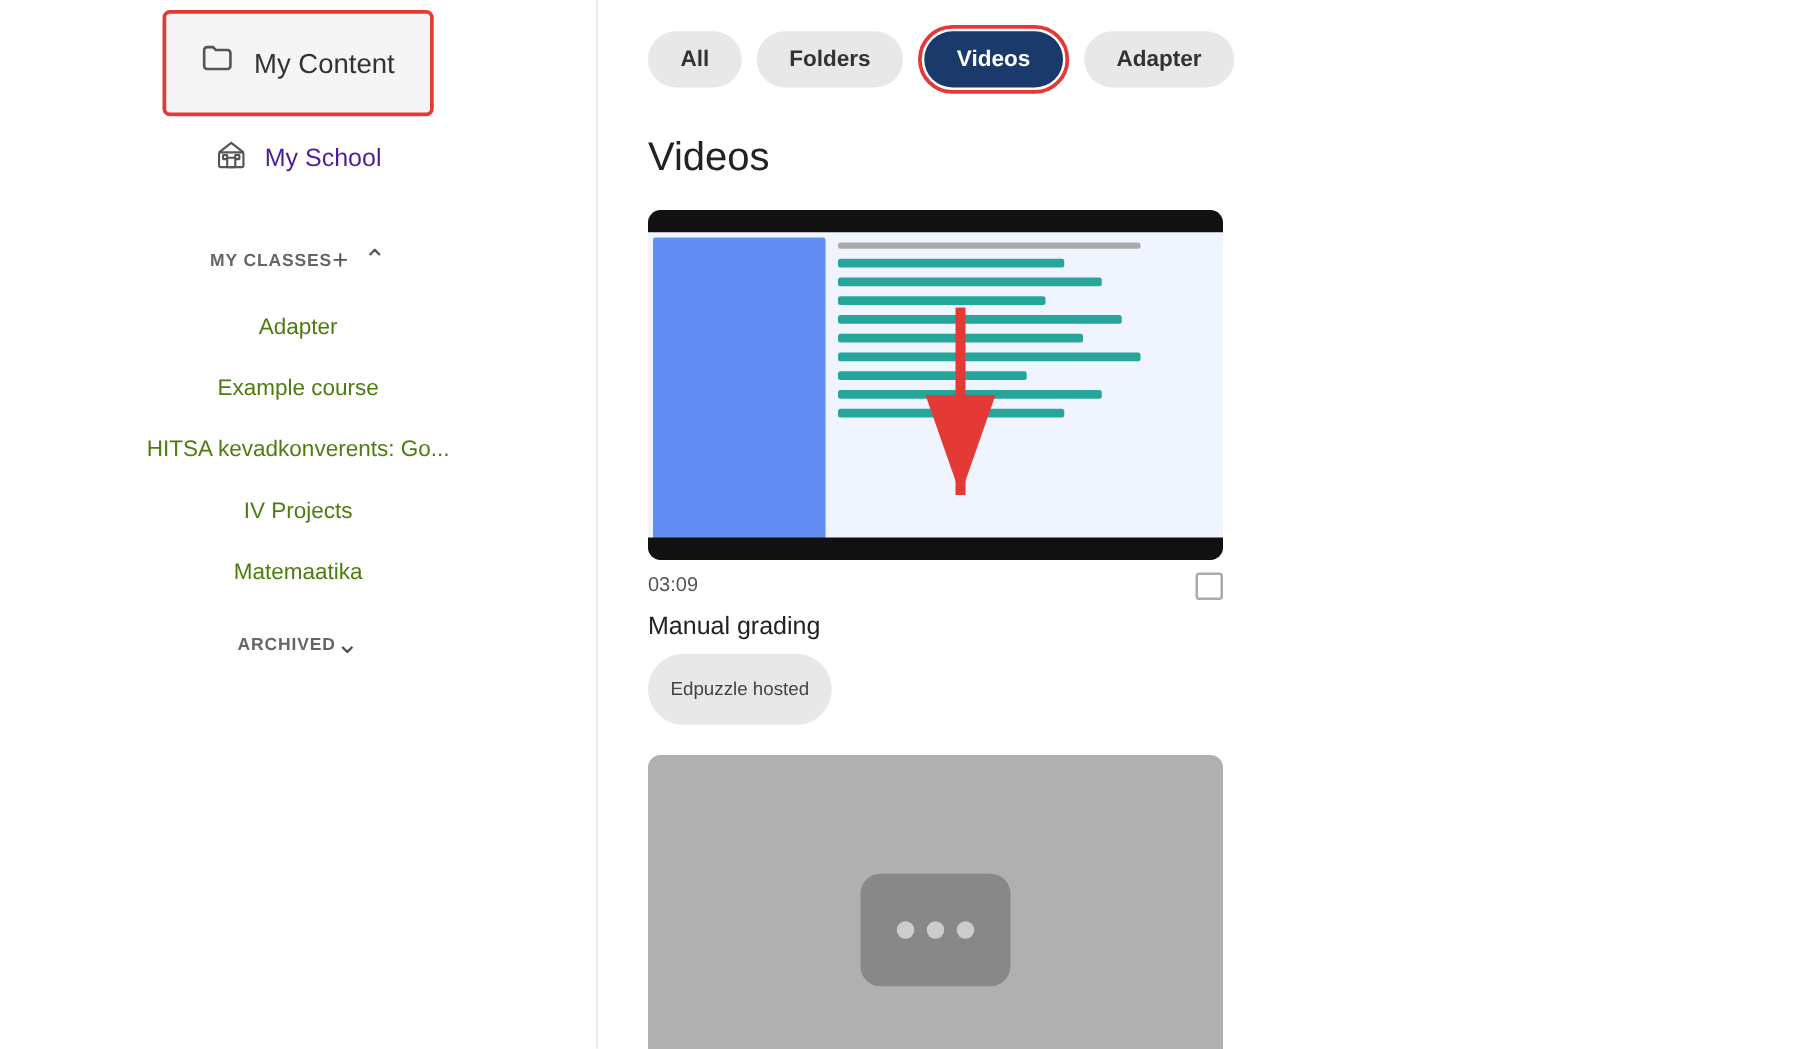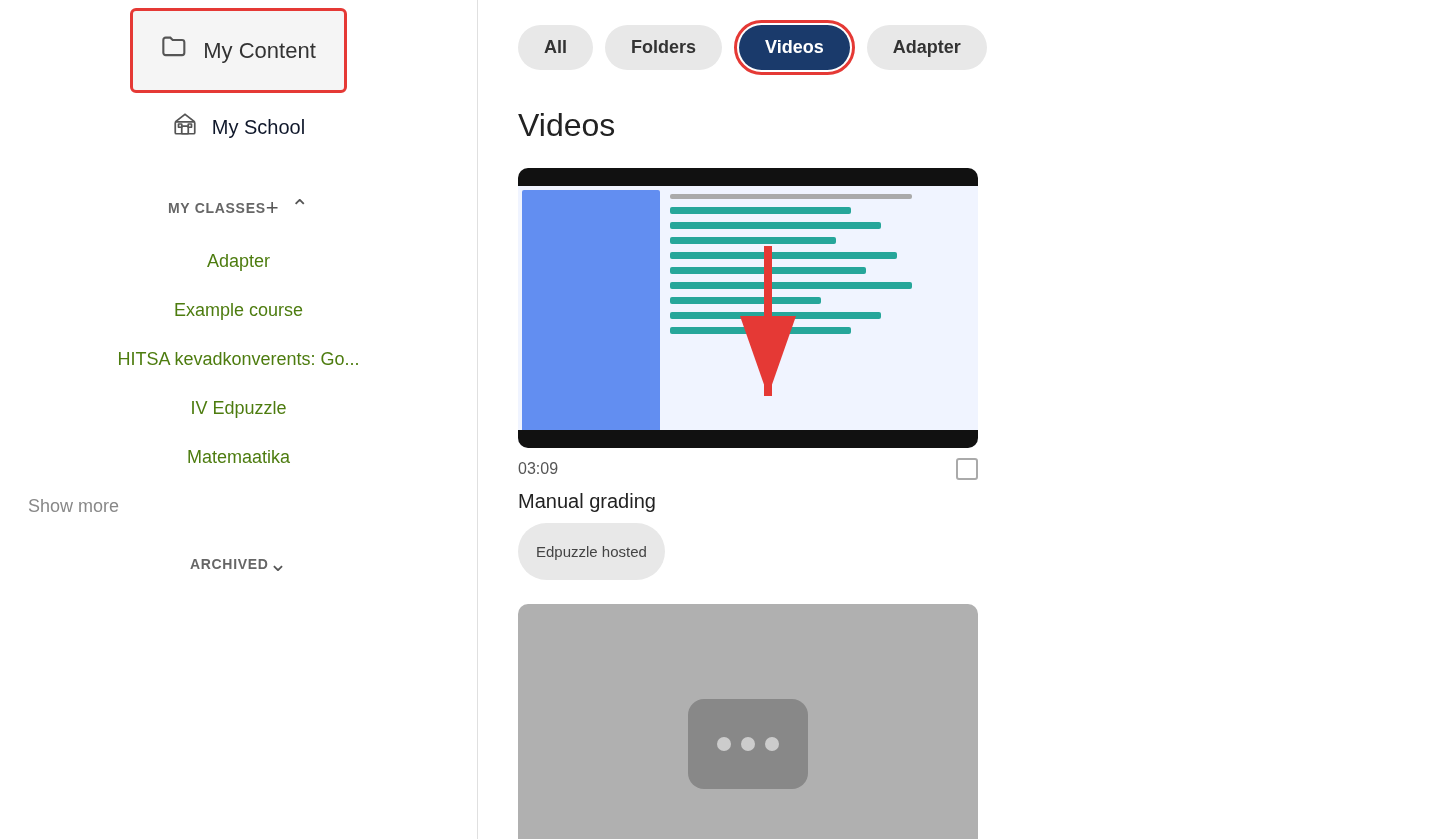--- a/index.html
+++ b/index.html
@@ -55,21 +55,21 @@
       cursor: pointer;
     }
 
     .sidebar-item-my-school .icon {
       font-size: 26px;
       color: #555;
     }
 
     .sidebar-item-my-school .label {
       font-size: 20px;
-      color: #0f172a;
+      color: #4c1d95;
     }
 
     .sidebar-divider {
       border: none;
       border-top: 1px solid #e0e0e0;
       margin: 4px 0;
     }
 
     .my-classes-header {
       display: flex;
@@ -379,27 +379,26 @@
   <div class="class-item">
     <span>Adapter</span>
   </div>
   <div class="class-item">
     <span>Example course</span>
   </div>
   <div class="class-item">
     <span>HITSA kevadkonverents: Go...</span>
   </div>
   <div class="class-item">
-    <span>IV Edpuzzle</span>
+    <span>IV Projects</span>
   </div>
   <div class="class-item">
     <span>Matemaatika</span>
   </div>
 
-  <button class="show-more-btn">Show more</button>
 
   <div class="archived-header">
     <span class="archived-title">ARCHIVED</span>
     <button class="icon-btn">⌄</button>
   </div>
 
 </div>
 
 <div class="main-content">
 

